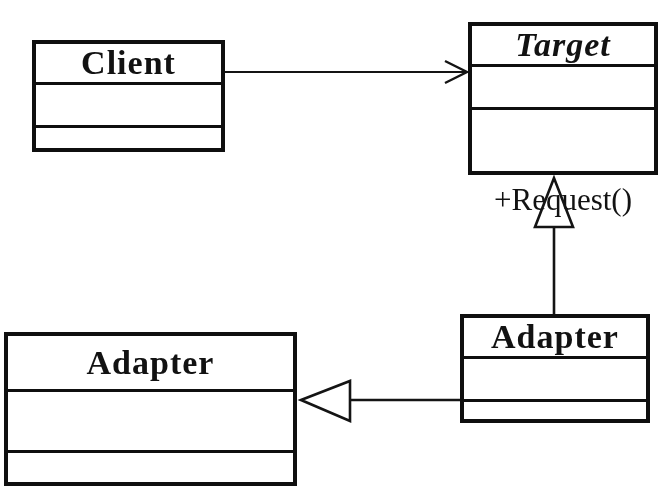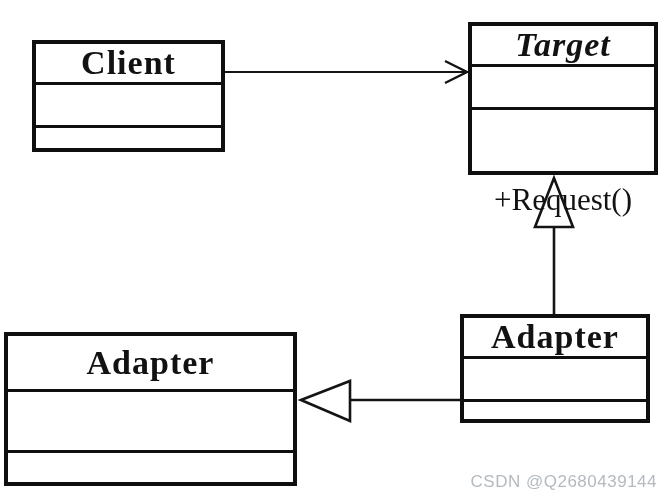--- a/index.html
+++ b/index.html
@@ -126,15 +126,14 @@
     <div class="compartment c-title">Adapter</div>
     <div class="compartment c-attrs"></div>
   </div>
 
   <div class="uml-class" id="class-adapter">
     <div class="compartment c-title">Adapter</div>
     <div class="compartment c-attrs"></div>
     <div class="compartment c-methods"></div>
   </div>
 
-  <div id="watermark">CSDN @Q2680439144</div>
 
 </div>
 
 </body></html>

